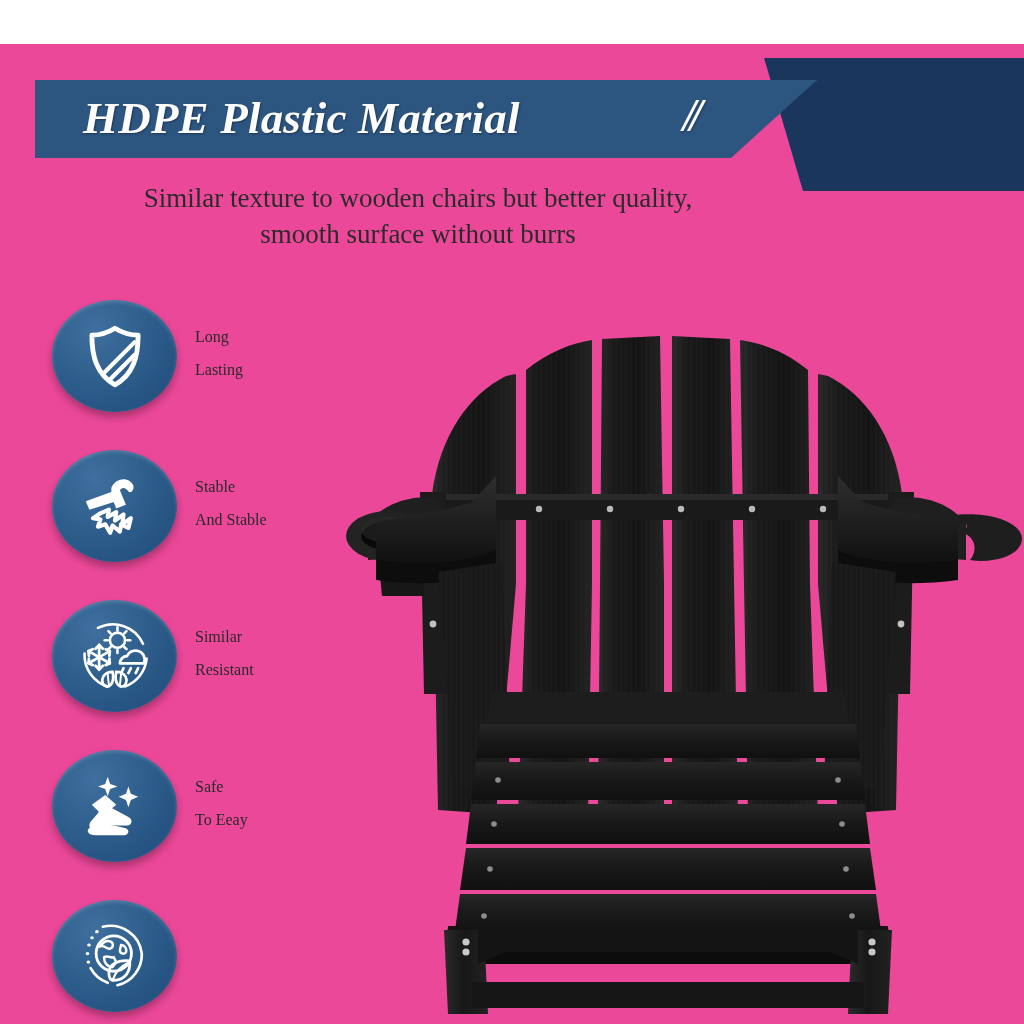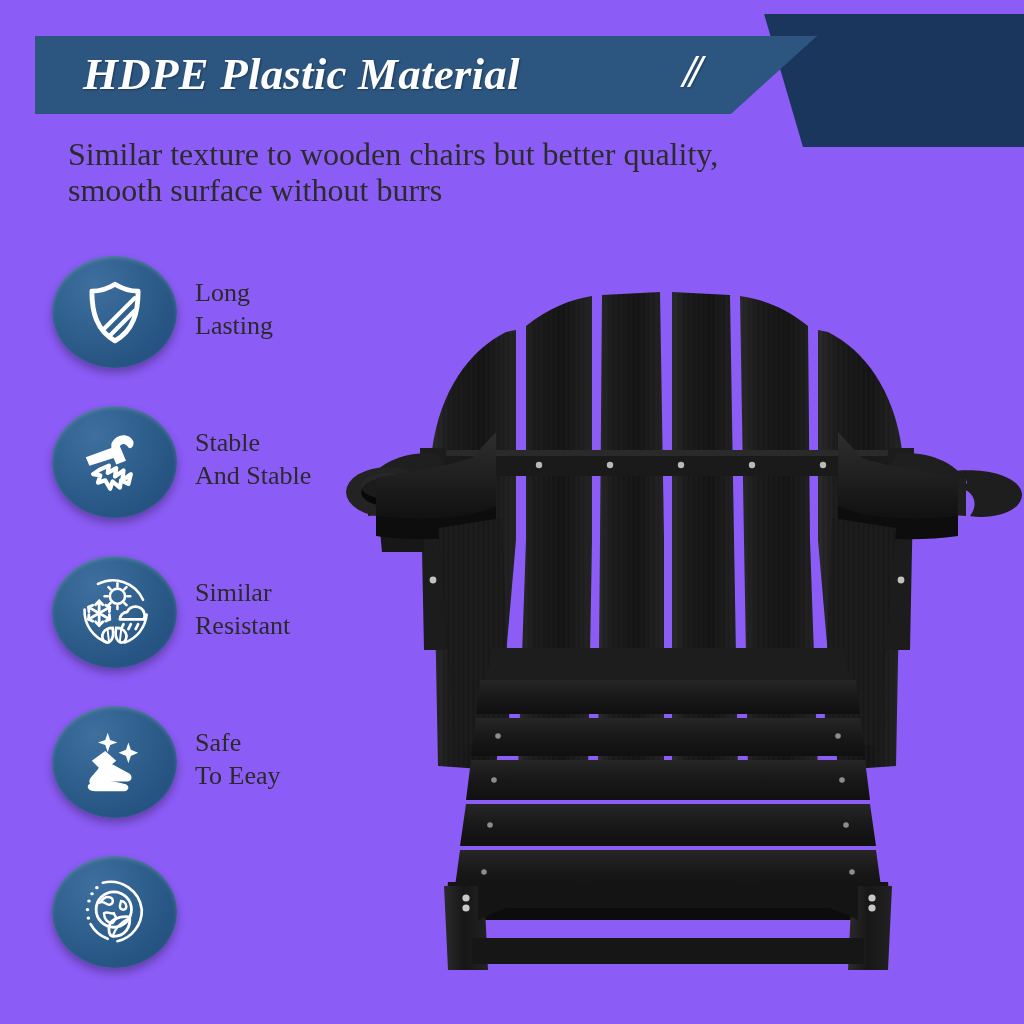--- a/index.html
+++ b/index.html
@@ -11,21 +11,22 @@
     height: 1024px;
     background: #ffffff;
     font-family: "Liberation Serif", serif;
     overflow: hidden;
     position: relative;
   }
 
   #page {
     position: absolute;
     inset: 0;
-    background: #8b5cf6;
+    background: #ec4899;
+    margin-top: 44px;
   }
 
   
   #header-banner {
     position: absolute;
     left: 0;
     top: 0;
     width: 1024px;
     height: 150px;
   }
@@ -73,24 +74,25 @@
     line-height: 60px;
     text-shadow: 1px 1px 2px rgba(0,0,0,0.3);
   }
 
   
   #subtitle {
     position: absolute;
     left: 68px;
     top: 136px;
     width: 700px;
-    font-size: 32px;
+    font-size: 27px;
     line-height: 36px;
     color: #2b2b2b;
     font-family: "Liberation Serif", serif;
+    text-align: center;
   }
   #subtitle .sub-line { display: block; white-space: nowrap; }
 
   
   #feature-list {
     position: absolute;
     left: 52px;
     top: 256px;
     width: 300px;
   }
@@ -109,21 +111,21 @@
     box-shadow: 0 5px 9px rgba(0,0,0,0.30), inset 0 2px 4px rgba(255,255,255,0.18);
     display: flex;
     align-items: center;
     justify-content: center;
   }
   .feature-badge svg { display: block; }
   .feature-label {
     position: absolute;
     left: 143px;
     top: 20px;
-    font-size: 26px;
+    font-size: 16px;
     line-height: 33px;
     color: #2a2a2a;
     font-family: "Liberation Serif", serif;
     white-space: nowrap;
   }
   .feature-label .lbl-line { display: block; }
 
   
   #chair-photo {
     position: absolute;

